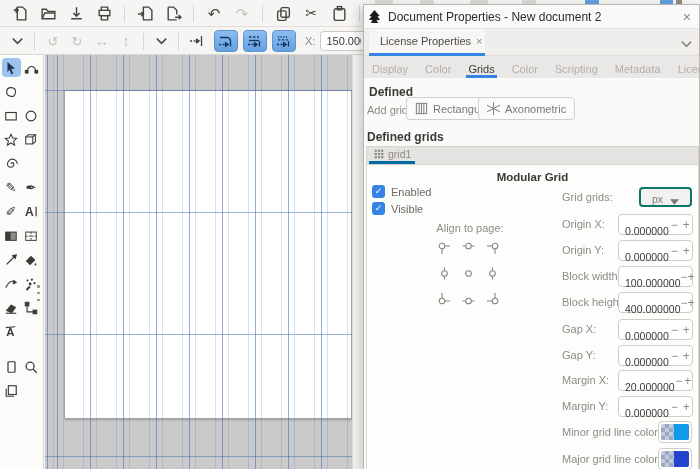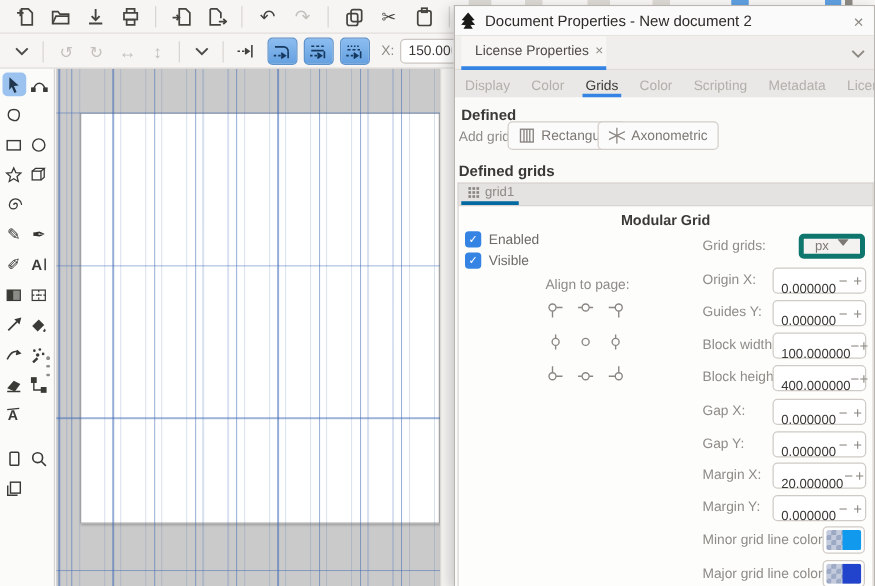--- a/index.html
+++ b/index.html
@@ -76,21 +76,21 @@
   .cbrow .lbl { font-size:11px; color:#6e6a66; margin-left:6px; }
 
   .alignlabel { position:absolute; left:40px; top:57px; width:126px; text-align:center; font-size:11px; color:#8f8b87; }
   .aligngrid { position:absolute; left:65px; top:71px; width:72px; display:grid; grid-template-columns:24px 24px 24px; grid-auto-rows:25px; }
   .abtn { display:flex; align-items:center; justify-content:center; }
 
   .rlabel { position:absolute; left:195px; font-size:11px; color:#8f8b87; white-space:nowrap; }
   .spin { position:absolute; left:251px; width:75px; height:21px; background:#fff; border:1px solid #d0cbc6; border-radius:4px; display:flex; align-items:center; }
   .spin .val { flex:1; font-size:10.5px; color:#3b3935; padding-left:6px;margin-top:12px; }
   .sbtn { width:13px; text-align:center; font-size:12px; color:#8d8983; }
-  .dropdown { position:absolute; left:272px; top:22px; width:53px; height:20px; background:#f4f2f0; border:4px solid #0f766e; border-radius:4px; display:flex; align-items:flex-start; justify-content:center; }
+  .dropdown { position:absolute; left:272px; top:22px; width:53px; height:20px; background:#f4f2f0; border:2px solid #0f766e; border-radius:4px; display:flex; align-items:flex-end; justify-content:center; }
   .dropdown .val { font-size:10.5px; color:#7d7873; margin-right:7px; }
   .swatch { position:absolute; left:291px; width:34px; height:22px; border:1px solid #d0cbc6; border-radius:4px; background:#fff; padding:2px; }
   .swatch .inner { width:100%; height:100%; border-radius:2px; position:relative; overflow:hidden;
      background-image: linear-gradient(45deg,#9aa8c4 25%,transparent 25%,transparent 75%,#9aa8c4 75%), linear-gradient(45deg,#9aa8c4 25%,#c3cbdd 25%,#c3cbdd 75%,#9aa8c4 75%);
      background-size:8px 8px; background-position:0 0,4px 4px; }
   .swatch .solid { position:absolute; right:0; top:0; width:55%; height:100%; }
 </style>
 </head>
 <body>
 
@@ -611,21 +611,21 @@
           </svg>
       </div>
 
       <span class="rlabel" style="top:53px">Origin X:</span>
       <div class="spin" style="top:49px">
         <span class="val">0.000000</span>
         <span class="sbtn">−</span>
         <span class="sbtn">+</span>
       </div>
 
-      <span class="rlabel" style="top:79px">Guides Y:</span>
+      <span class="rlabel" style="top:79px">Origin Y:</span>
       <div class="spin" style="top:75px">
         <span class="val">0.000000</span>
         <span class="sbtn">−</span>
         <span class="sbtn">+</span>
       </div>
 
       <span class="rlabel" style="top:105px">Block width:</span>
       <div class="spin" style="top:101px">
         <span class="val">100.000000</span>
         <span class="sbtn">−</span>

